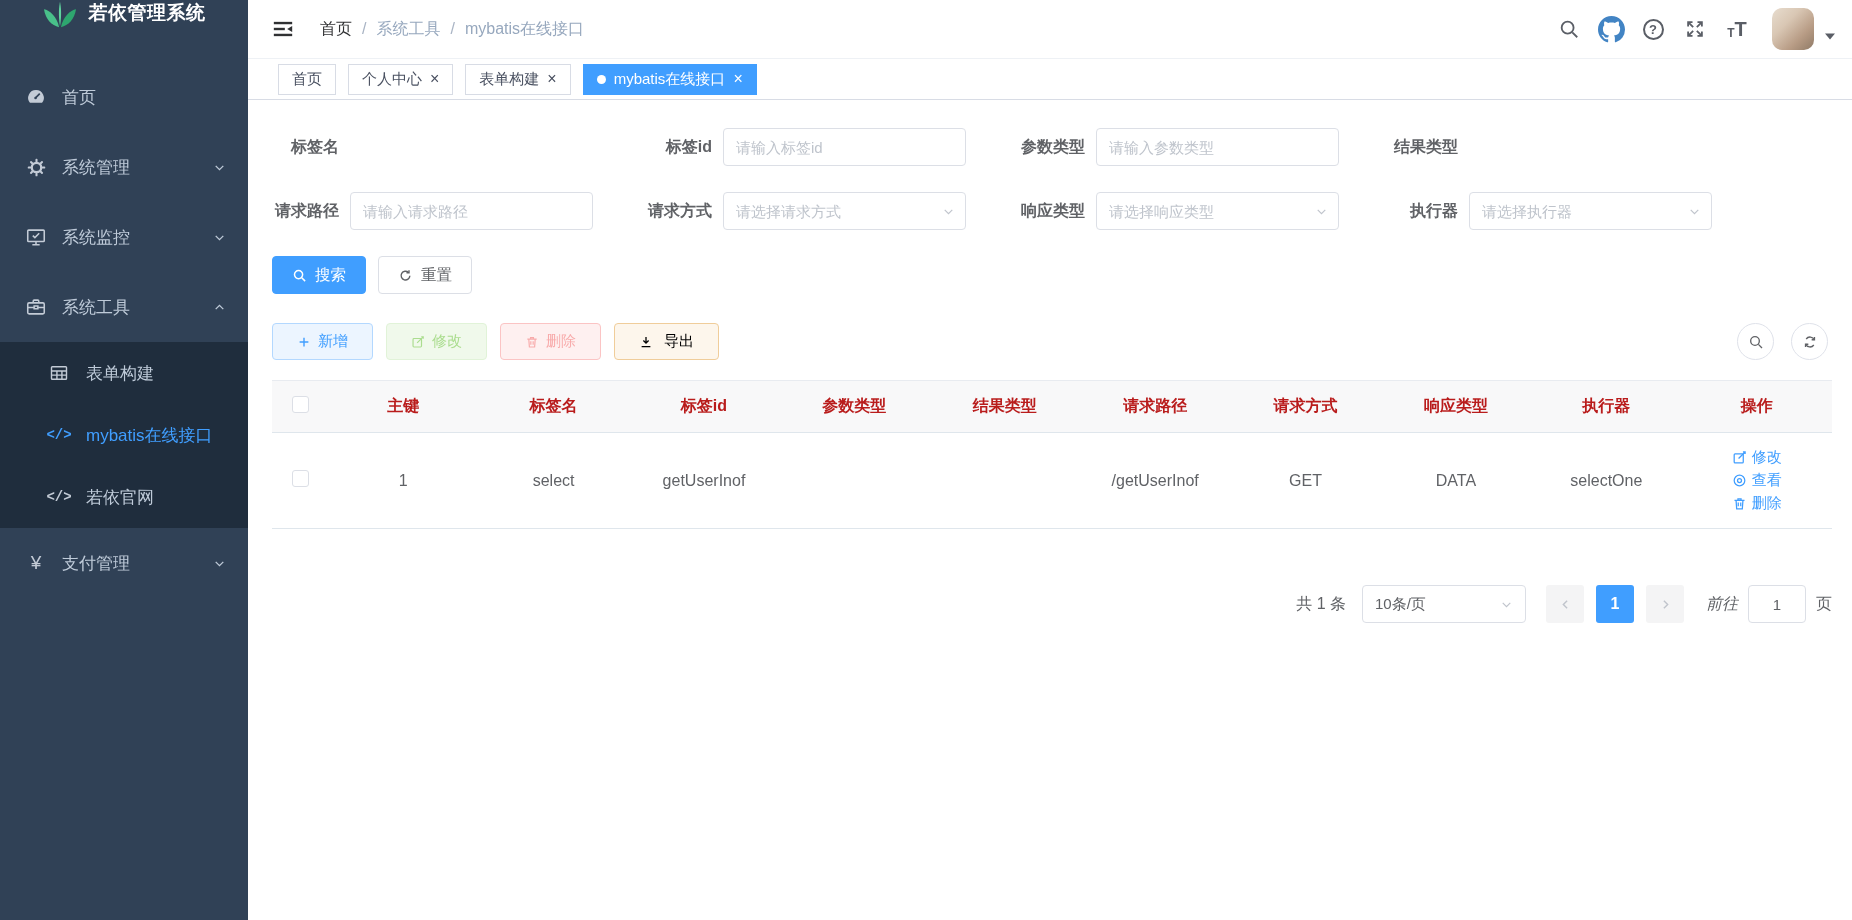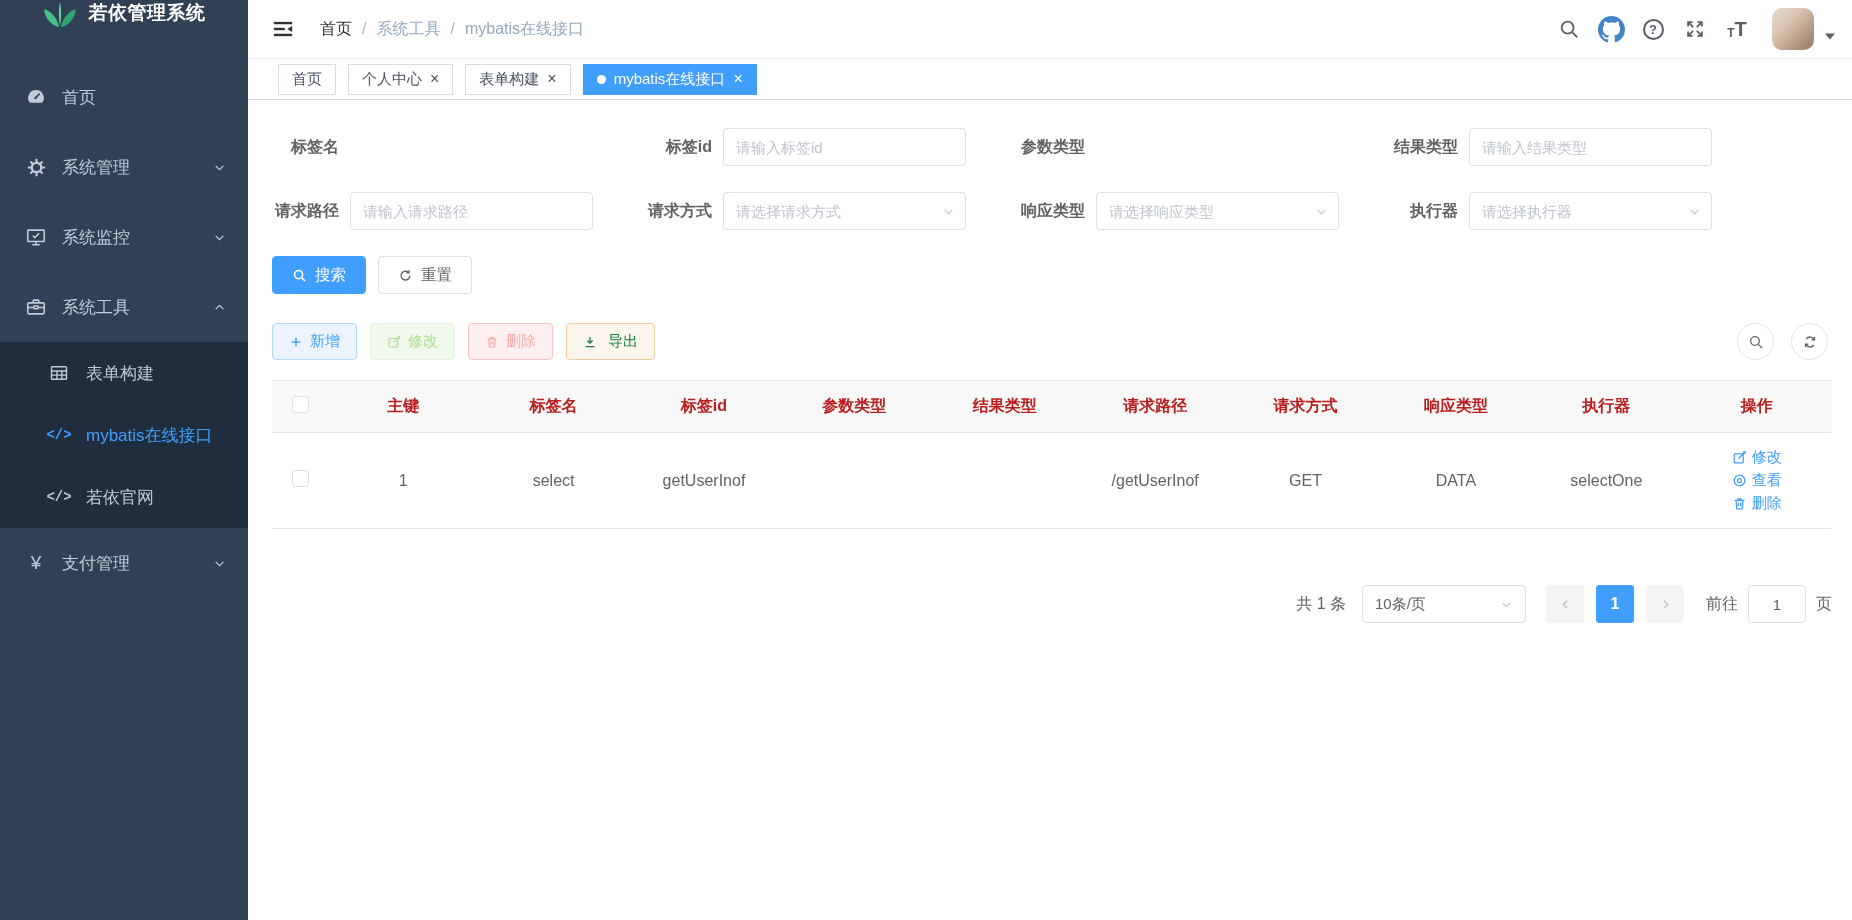--- a/index.html
+++ b/index.html
@@ -52,42 +52,42 @@
   .fi-label { width:78px; text-align:right; padding-right:11px; font-size:16px; font-weight:bold; color:#606266; flex-shrink:0; white-space:nowrap; }
   .fi-control { position:relative; width:243px; }
   .fi-control input { width:100%; height:38px; border:1px solid #dcdfe6; border-radius:4px; padding:0 12px; font-size:15px; color:#606266; outline:none; font-family:inherit; background:#fff; }
   .fi-control input::placeholder { color:#bfc4cc; }
   .fi-caret { position:absolute; right:11px; top:13px; color:#c0c4cc; display:flex; pointer-events:none; }
   .btn-row { display:flex; gap:12px; margin-bottom:29px; }
   .btn { height:38px; border-radius:4px; font-size:15.5px; display:flex; align-items:center; gap:8px; padding:0 19px; cursor:pointer; font-family:inherit; }
   .btn-primary { background:#409eff; border:1px solid #409eff; color:#fff; }
   .btn-default { background:#fff; border:1px solid #dcdfe6; color:#606266; }
   .toolbar { display:flex; align-items:center; margin-bottom:20px; }
-  .pbtn { height:37px; padding:0 16px; border-radius:4px; font-size:15px; display:flex; align-items:center; gap:7px; margin-right:13px; cursor:pointer; font-family:inherit; }
+  .pbtn { height:37px; padding:0 24px; border-radius:4px; font-size:15px; display:flex; align-items:center; gap:7px; margin-right:13px; cursor:pointer; font-family:inherit; }
   .pbtn-blue   { color:#409eff; background:#ecf5ff; border:1px solid #b3d8ff; }
   .pbtn-green  { color:#abdd8f; background:#f0f9eb; border:1px solid #e1f3d8; cursor:not-allowed; }
   .pbtn-red    { color:#f8abab; background:#fef0f0; border:1px solid #fbc4c4; cursor:not-allowed; }
-  .pbtn-orange { color:#15803d; background:#fdf6ec; border:1px solid #f0cd9a;gap:11px; }
+  .pbtn-orange { color:#000000; background:#fdf6ec; border:1px solid #f0cd9a;gap:11px; }
   .tool-right { margin-left:auto; display:flex; gap:17px; padding-right:4px; }
   .circle-btn { width:37px; height:37px; border-radius:50%; border:1px solid #dfe2ea; background:#fff; display:flex; align-items:center; justify-content:center; color:#606266; cursor:pointer; }
   
   table { width:100%; border-collapse:collapse; table-layout:fixed; }
   th { height:52px; background:#f8f8f9; color:#b91c1c; font-size:16px; font-weight:bold; text-align:center; border-top:1px solid #e8ebf0; border-bottom:1px solid #dfe6ec; padding:0; }
   td { height:96px; text-align:center; font-size:16px; color:#606266; border-bottom:1px solid #dfe6ec; padding:0; }
   .checkbox { width:17px; height:17px; border:1px solid #dcdfe6; border-radius:3px; background:#fff; display:inline-block; cursor:pointer; }
   .op-cell-inner { display:flex; flex-direction:column; align-items:center; gap:4px; }
   .op-link { display:flex; align-items:center; gap:5px; color:#409eff; font-size:15px; cursor:pointer; text-decoration:none; }
   
   .pagination { margin-top:56px; display:flex; align-items:center; justify-content:flex-end; }
   .pg-total { font-size:16px; color:#606266; margin-right:16px; }
   .pg-size { width:164px; height:38px; border:1px solid #dcdfe6; border-radius:4px; display:flex; align-items:center; justify-content:space-between; padding:0 12px; font-size:15px; color:#606266; margin-right:14px; cursor:pointer; background:#fff; }
   .pg-size .fi-caret { position:static; }
   .pg-btn { width:38px; height:38px; margin:0 6px; border:none; border-radius:3px; background:#f4f4f5; color:#c0c4cc; display:flex; align-items:center; justify-content:center; cursor:pointer; font-family:inherit; font-size:16px; }
   .pg-btn.current { background:#409eff; color:#fff; font-weight:bold; cursor:default; }
-  .pg-goto-label { margin:0 10px 0 16px; font-size:16px; }
+  .pg-goto-label { margin:0 10px 0 16px; font-size:16px;font-style:italic; }
   .pg-goto-input { width:58px; height:38px; border:1px solid #dcdfe6; border-radius:4px; text-align:center; font-size:15px; color:#606266; outline:none; font-family:inherit; }
   .pg-unit { margin-left:10px; font-size:16px; white-space:nowrap; }
   svg { display:block; }
 </style>
 </head>
 <body>
 
 <aside class="sidebar">
   <div class="logo">
     <span>
@@ -281,26 +281,26 @@
         <label class="fi-label">标签名</label>
       </div>
       <div class="form-item">
         <label class="fi-label">标签id</label>
         <div class="fi-control">
           <input placeholder="请输入标签id" style="">
         </div>
       </div>
       <div class="form-item">
         <label class="fi-label">参数类型</label>
+        <div class="fi-control">
+          <input placeholder="请输入参数类型" style="">
+        </div>
       </div>
       <div class="form-item">
         <label class="fi-label">结果类型</label>
-        <div class="fi-control">
-          <input placeholder="请输入结果类型" style="">
-        </div>
       </div>
     </div>
 
     <div class="filter-row">
       <div class="form-item">
         <label class="fi-label">请求路径</label>
         <div class="fi-control">
           <input placeholder="请输入请求路径" style="">
         </div>
       </div>

